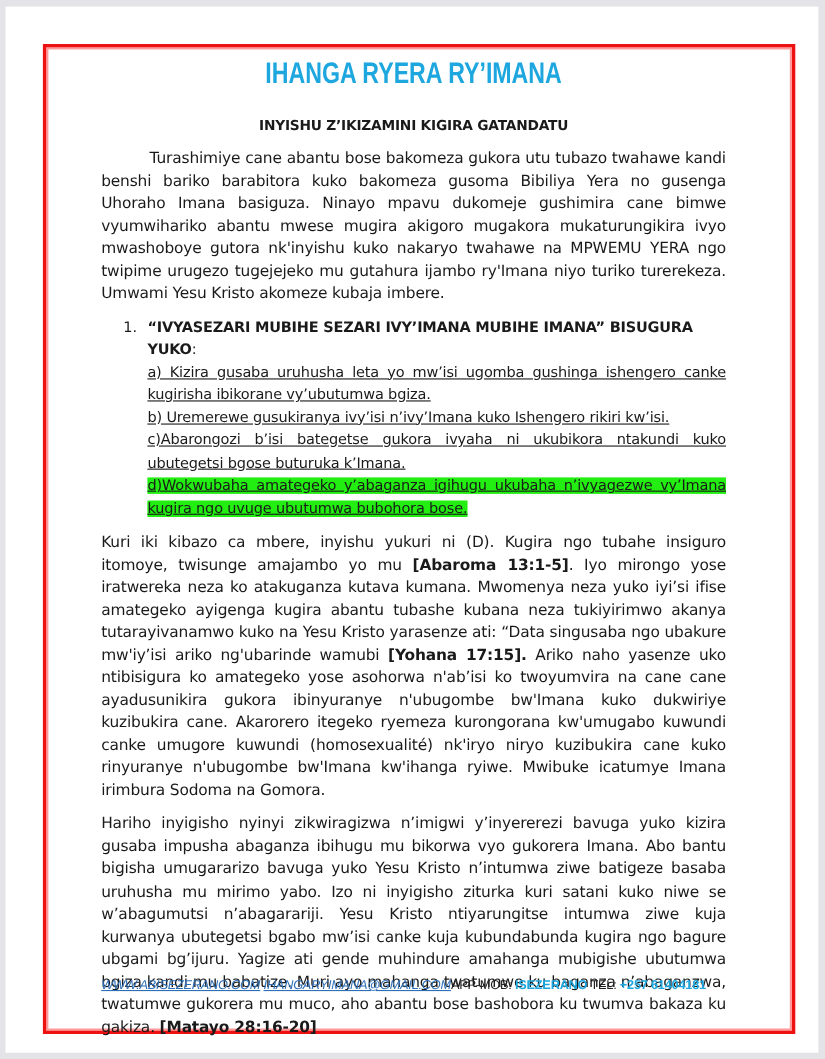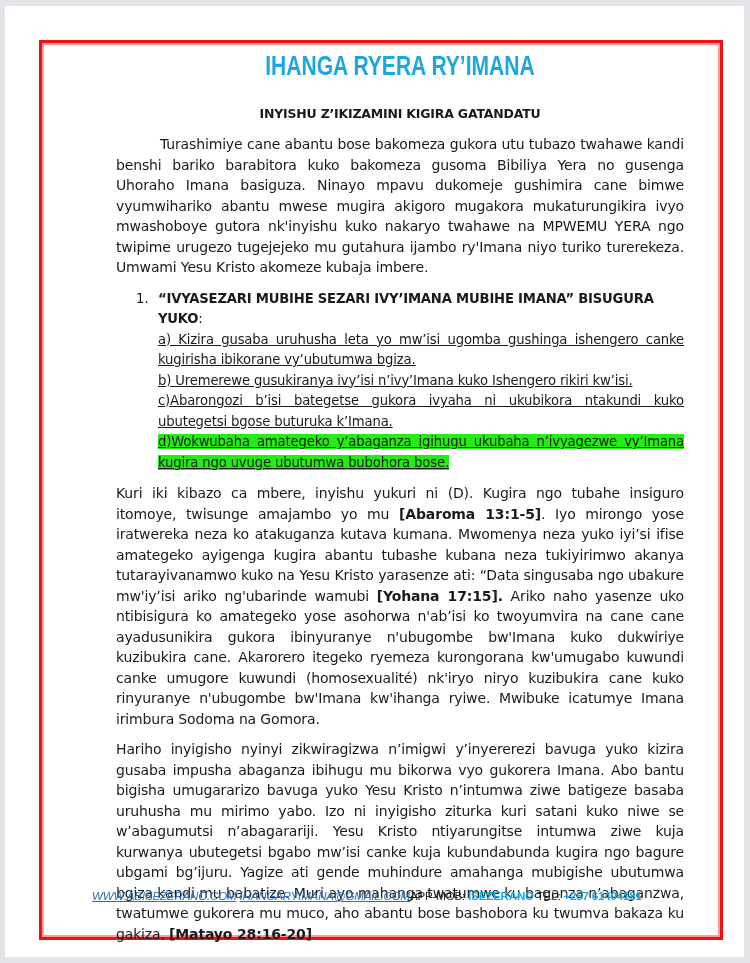--- a/index.html
+++ b/index.html
@@ -21,21 +21,20 @@
       position: absolute;
       left: 34px; top: 34px;
       width: 678px; height: 894px;
       border: 3px solid #ee1111;
       box-shadow: inset 0 0 0 2px #ff9a9a;
     }
     .content {
       position: absolute;
       left: 92px; top: 48px;
       width: 568px;
-      margin-left: 24px;
     }
     .title {
       text-align: center;
       font-family: "Liberation Sans Narrow", "Liberation Sans", sans-serif;
       font-weight: bold;
       font-size: 27px;
       color: #1ea7df;
       letter-spacing: 0px;
       transform: scaleX(0.78);
       transform-origin: center;

